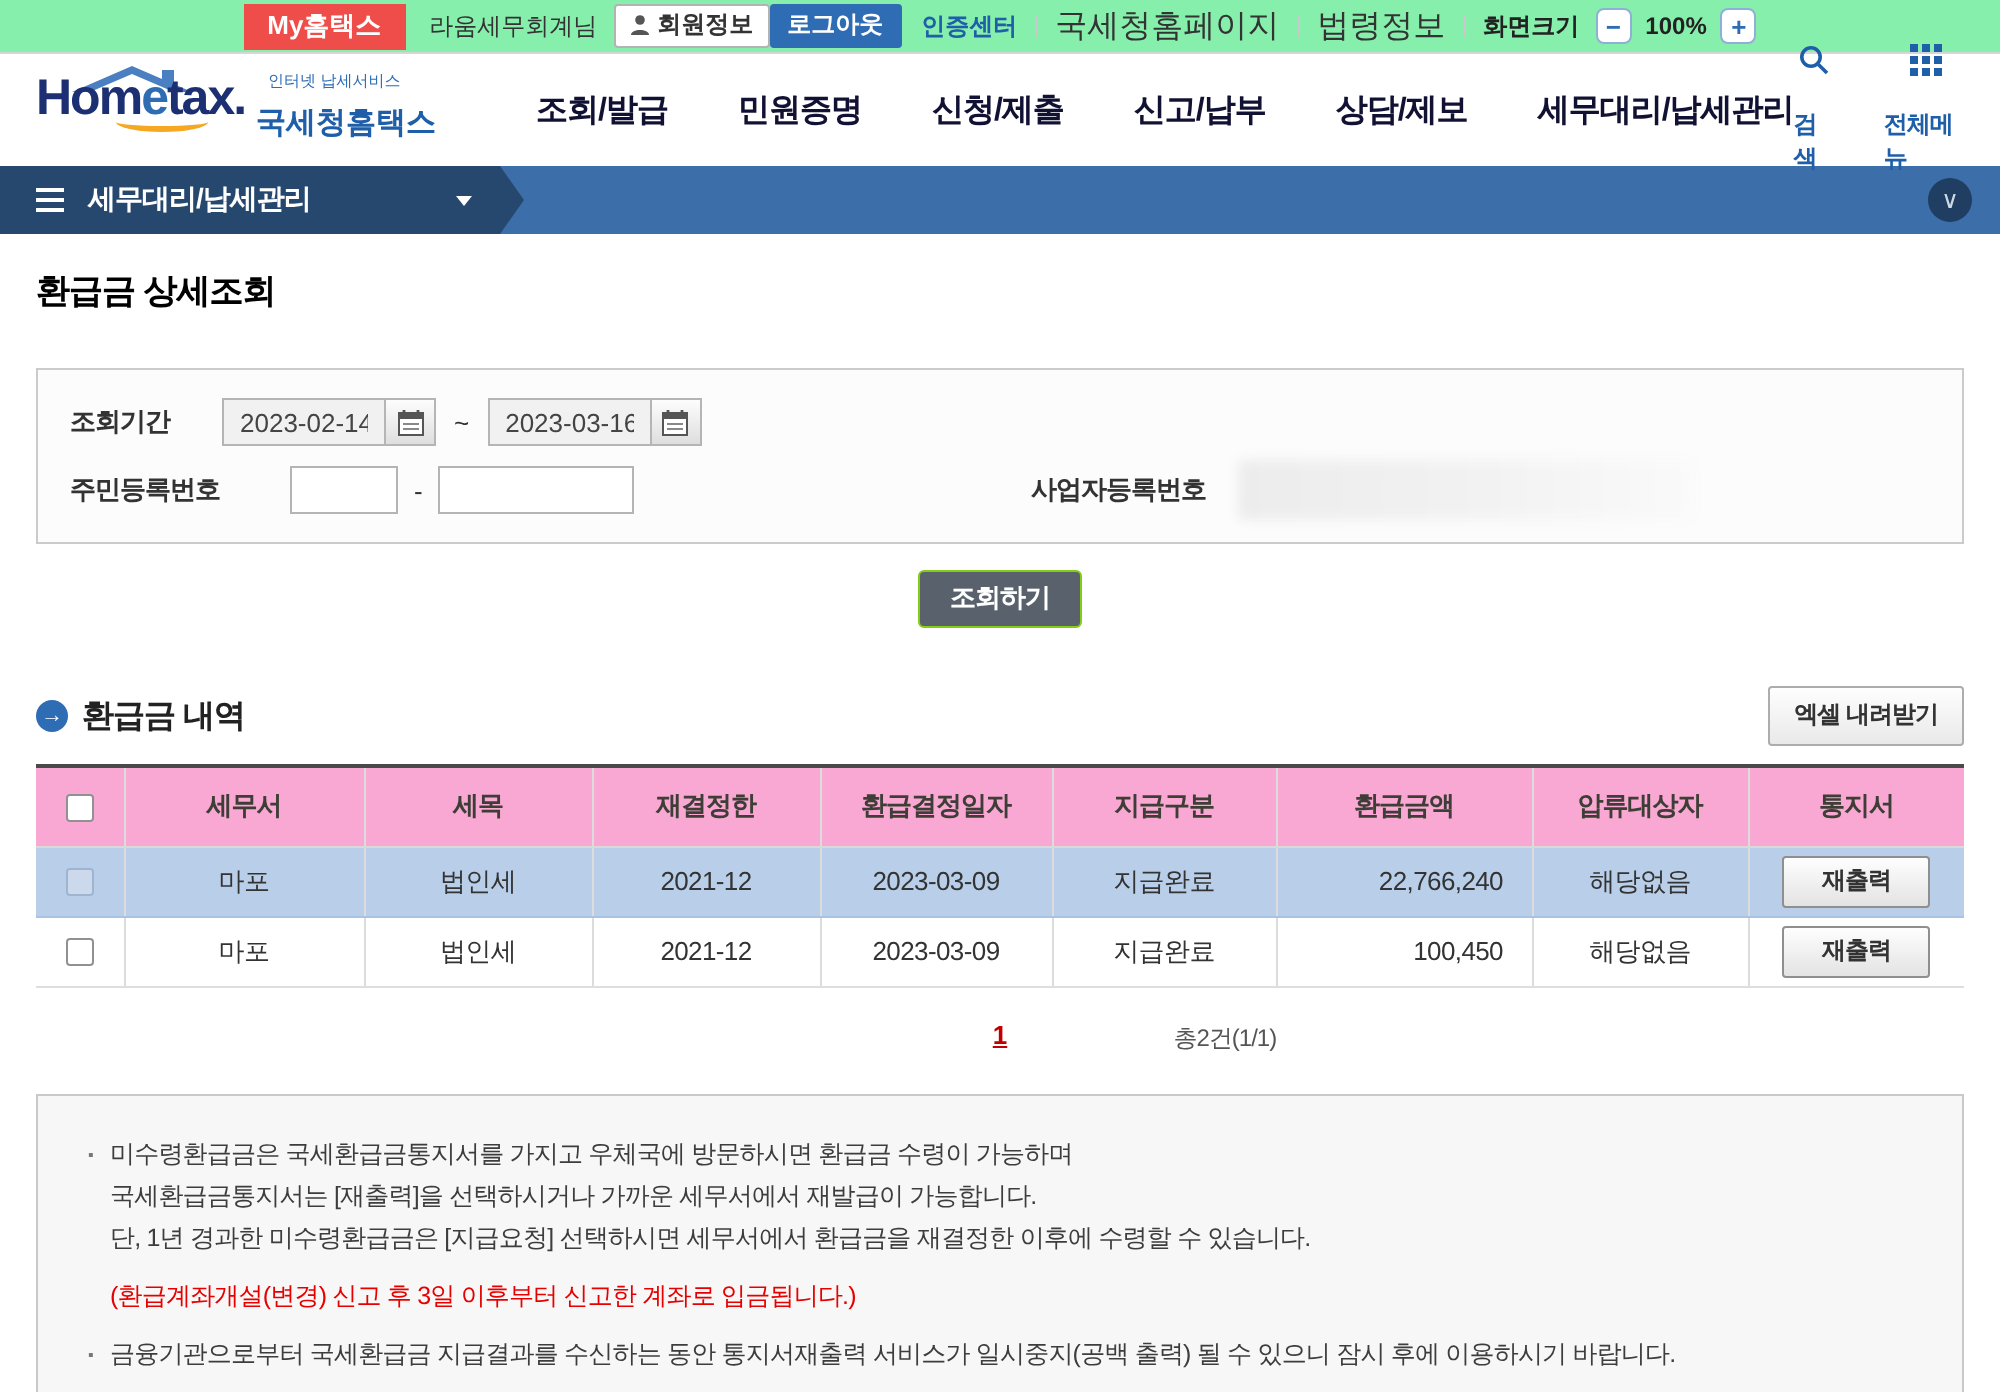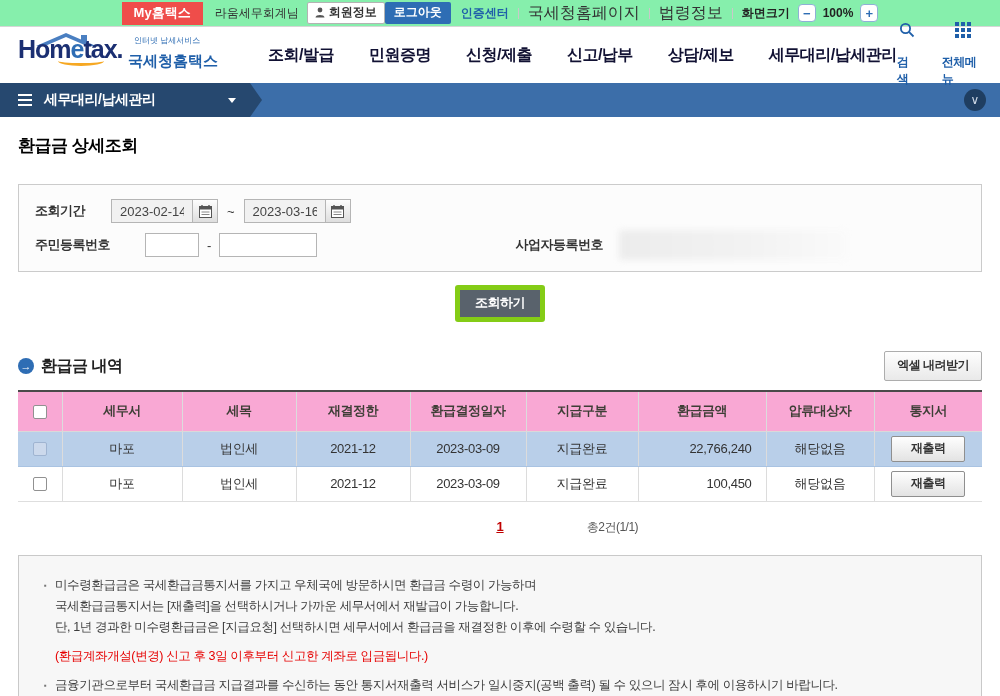--- a/index.html
+++ b/index.html
@@ -81,21 +81,21 @@
     background:linear-gradient(#fdfdfd,#dedede); display:inline-flex; align-items:center;
     justify-content:center; cursor:pointer; }
   .tilde { margin:0 9px; font-size:13px; color:#333; }
   .rrn-1 { width:54px; height:24px; border:1px solid #b5b5b5; background:#fff; padding:0 6px; font-size:13px; font-family:inherit; }
   .rrn-2 { width:98px; height:24px; border:1px solid #b5b5b5; background:#fff; padding:0 6px; font-size:13px; font-family:inherit; }
   .dash { margin:0 8px; font-size:13px; color:#333; }
   .brn-group { margin-left:auto; margin-right:118px; display:flex; align-items:center; gap:16px; }
   .brn-blur { width:228px; height:30px; background:linear-gradient(90deg,#ececec,#f2f2f2 55%,#fafafa); filter:blur(3px); border-radius:3px; }
 
   .submit-row { text-align:center; margin-top:13px; }
-  .btn-submit { display:inline-block; background:#59626c; border:5px solid #84cc16; color:#fff;
+  .btn-submit { display:inline-block; background:#59626c; border:1px solid #84cc16; color:#fff;
     font-weight:bold; font-size:13px; padding:4px 15px 5px; border-radius:3px; letter-spacing:-0.5px; cursor:pointer; }
 
   .section-row { margin-top:29px; display:flex; align-items:center; }
   .section-icon { width:16px; height:16px; border-radius:50%; background:#2e6db4; color:#fff;
     display:inline-flex; align-items:center; justify-content:center; font-size:11px; line-height:1; margin-right:7px; }
   .section-title { font-size:16px; font-weight:bold; color:#222; letter-spacing:-0.5px; }
   .btn-excel { margin-left:auto; border:1px solid #adadad; background:linear-gradient(#fefefe,#e9e9e9);
     font-size:12px; font-weight:bold; color:#333; padding:5px 12px 6px; border-radius:2px;
     letter-spacing:-0.5px; cursor:pointer; }
 

